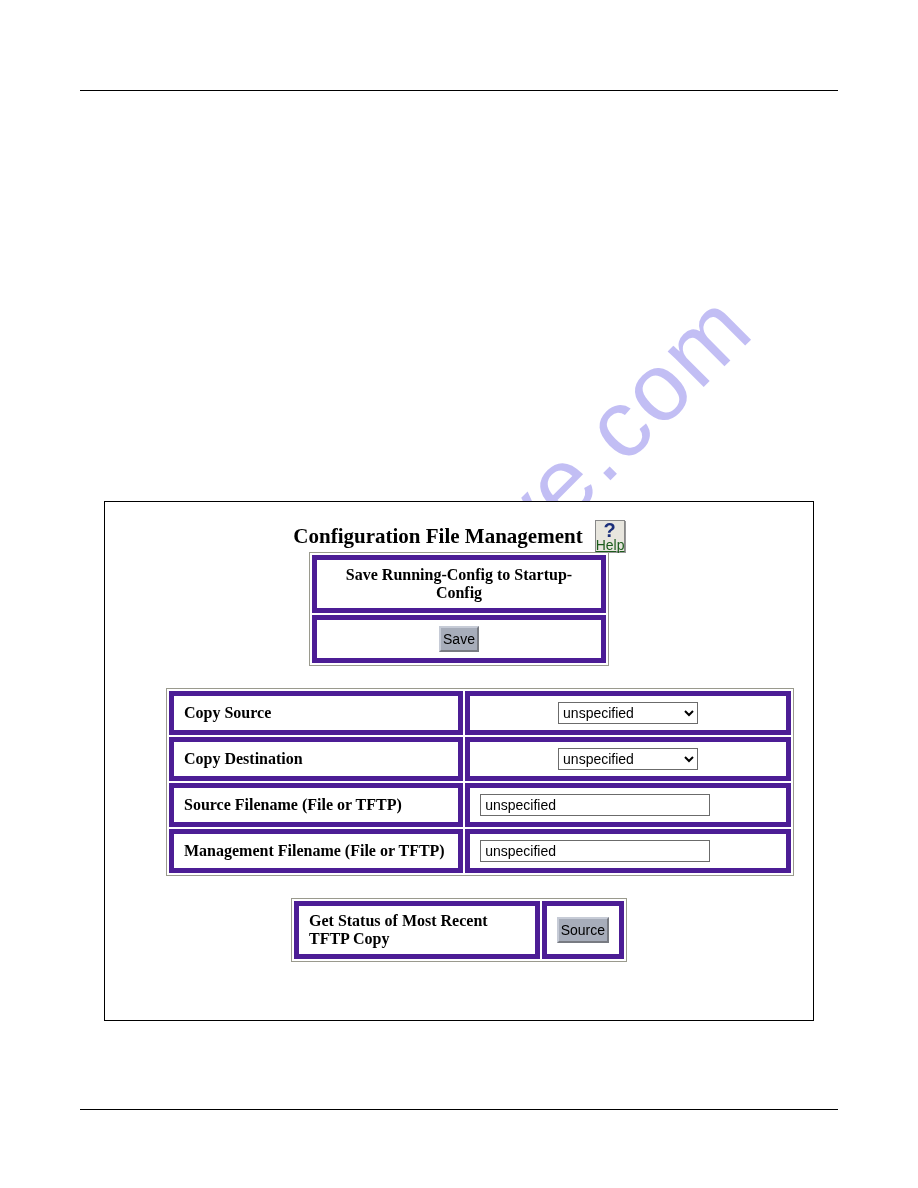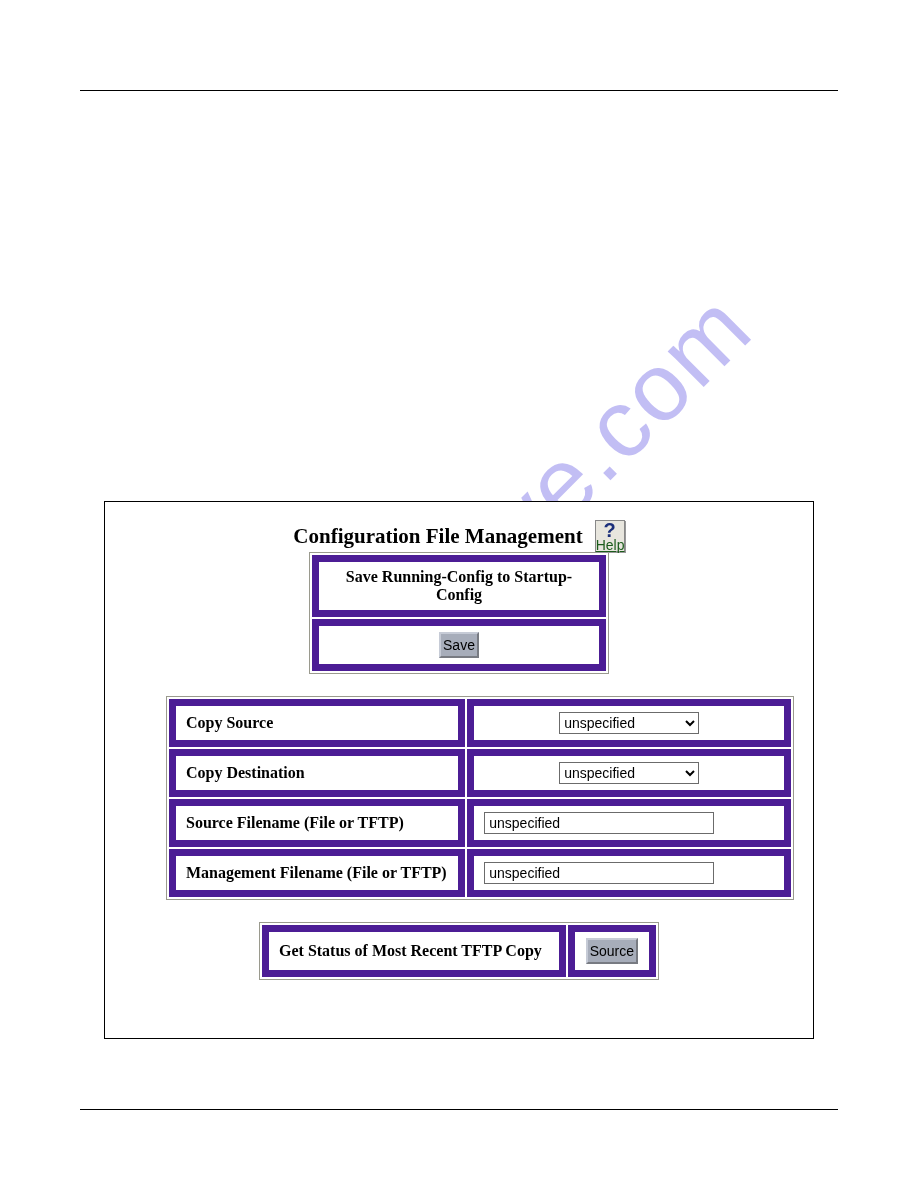--- a/index.html
+++ b/index.html
@@ -91,21 +91,21 @@
     text-decoration: underline;
   }
 
   .outer-table {
     border: 1px solid #9a9a8e;
     margin: 0 auto 22px auto;
     font-family: Arial, Helvetica, sans-serif;
     font-size: 14px;
   }
   .outer-table td.cell {
-    border: 7px solid #4c1d95;
+    border: 5px solid #4c1d95;
     padding: 6px 10px;
     vertical-align: middle;
   }
   .row-label {
     font-weight: bold;
     font-family: "Times New Roman", serif;
     font-size: 16px;
     white-space: nowrap;
   }
 
@@ -119,21 +119,21 @@
   }
   .save-body {
     text-align: center;
     padding: 8px;
   }
 
   .copy-table { width: 628px; margin-left: 47px; }
   .copy-table .lbl { width: 228px; }
   .copy-table .val { width: 322px; text-align: center; padding: 6px 8px; }
 
-  .status-table { width: 400px; }
+  .status-table { width: 336px; }
   .status-table .lbl-cell {
     font-weight: bold;
     font-family: "Times New Roman", serif;
     font-size: 16px;
     padding: 8px 10px;
     text-align: left;
   }
   .status-table .btn-cell {
     text-align: center;
     padding: 6px 8px;

